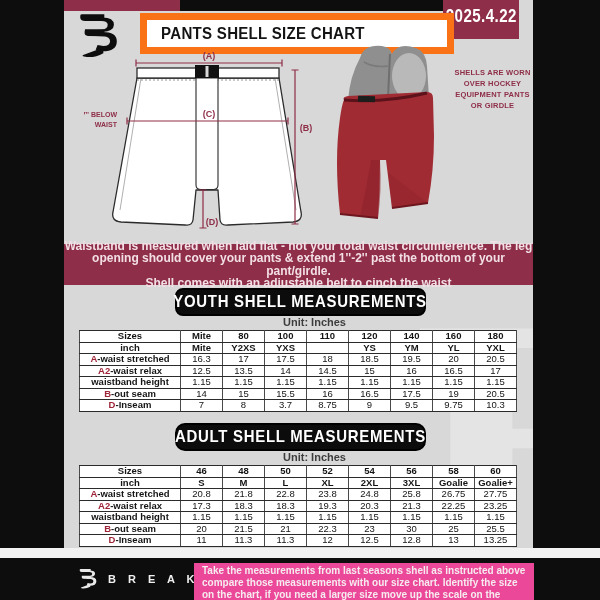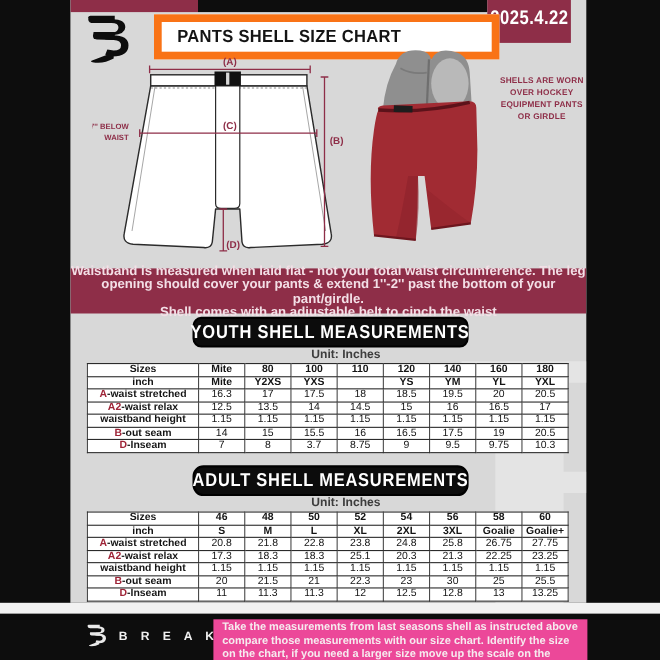--- a/index.html
+++ b/index.html
@@ -291,21 +291,21 @@
               <td>24.8</td>
               <td>25.8</td>
               <td>26.75</td>
               <td>27.75</td>
             </tr>
             <tr>
               <td class="lbl"><span class="pfx">A2</span>-waist relax</td>
               <td>17.3</td>
               <td>18.3</td>
               <td>18.3</td>
-              <td>25.1</td>
+              <td>19.3</td>
               <td>20.3</td>
               <td>21.3</td>
               <td>22.25</td>
               <td>23.25</td>
             </tr>
             <tr>
               <td class="lbl">waistband height</td>
               <td>1.15</td>
               <td>1.15</td>
               <td>1.15</td>

